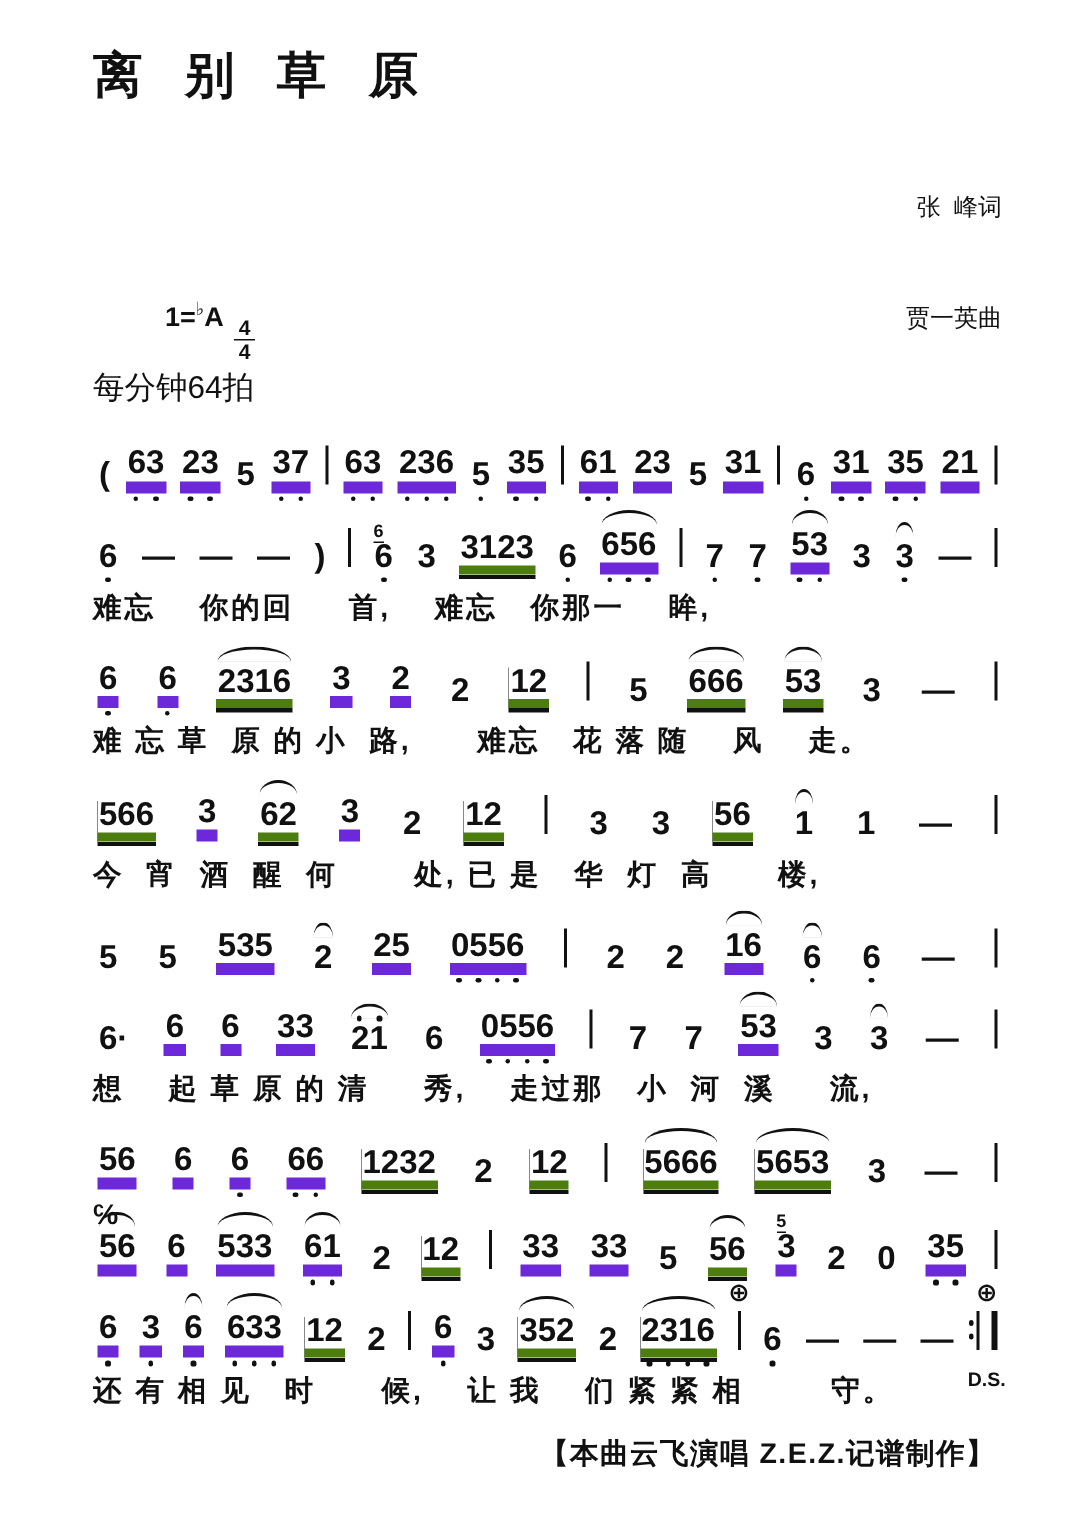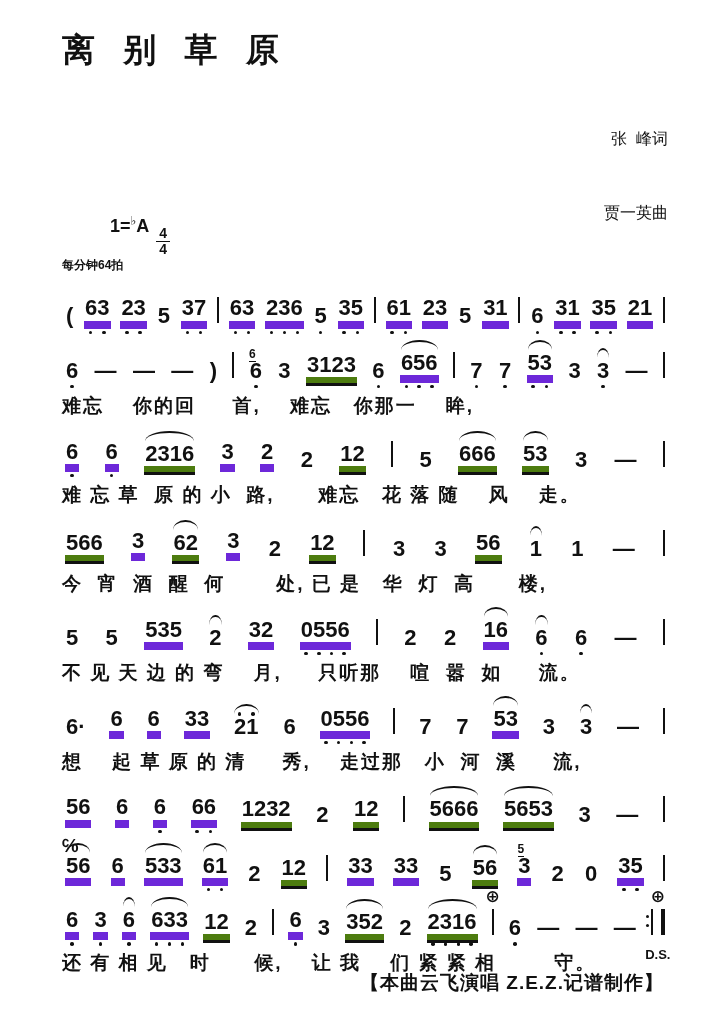--- a/index.html
+++ b/index.html
@@ -9,21 +9,21 @@
   
   .title{text-align:left;font-family:"Liberation Serif","DejaVu Serif",serif;
          font-size:33px;font-weight:bold;letter-spacing:10px;margin-top:14px;}
   .head-row{display:flex;justify-content:space-between;align-items:flex-end;margin-top:4px;}
   .keyblock{font-size:17px;font-weight:bold;line-height:1.6;}
   .keysig{font-size:18px;margin-left:48px;}
   .keysig sup{font-size:12px;}
   .ts{display:inline-flex;flex-direction:column;text-align:center;font-size:14px;
       line-height:1.05;vertical-align:-6px;margin-left:7px;font-weight:bold;}
   .ts span:first-child{border-bottom:1.5px solid #111;padding:0 3px;}
-  .tempo{font-size:12px;font-weight:bold;}
+  .tempo{font-size:21px;font-weight:normal;}
   .credits{text-align:right;font-size:16px;font-weight:normal;line-height:1.55;white-space:pre;}
   
   #score{margin-top:6px;}
   .system{position:relative;margin-bottom:7px;}
   .notes{display:flex;justify-content:space-between;align-items:flex-end;
          padding-top:15px;position:relative;}
   .tok{position:relative;display:inline-block;margin:0 3px;font-weight:bold;
        font-size:22px;line-height:1.1;}
   .txt{display:inline-block;padding:0 1px;}
   .u1{border-bottom:8px solid #6d28d9;}
@@ -42,21 +42,21 @@
   .db i,.da i{width:3.5px;height:3.5px;background:#111;border-radius:50%;}
   .sup{position:absolute;bottom:calc(100% + 4px);left:50%;transform:translateX(-50%);
        font-size:17px;font-weight:bold;line-height:1;}
   .sub{position:absolute;top:calc(100% + 8px);left:50%;transform:translateX(-50%);
        font-size:13px;font-weight:bold;white-space:nowrap;}
   .grace{position:absolute;bottom:calc(100% - 3px);right:calc(100% - 7px);font-size:12px;
          line-height:1;border-bottom:1.5px solid #111;padding-bottom:1px;}
   .lyrics{font-size:19px;font-weight:bold;white-space:pre;margin-top:12px;
           letter-spacing:2px;line-height:1.2;}
   .segno-mark{font-size:19px;font-weight:bold;height:14px;margin-bottom:-10px;}
-  .footer{position:absolute;right:58px;bottom:24px;font-size:19px;font-weight:bold;
+  .footer{position:absolute;right:58px;bottom:38px;font-size:19px;font-weight:bold;
           letter-spacing:1px;}
 </style>
 </head>
 <body>
 
 <div class="page">
   <div class="title">离 别 草 原</div>
 
   <div class="head-row">
     <div class="keyblock">
@@ -214,41 +214,40 @@
           <span class="tok bar"><span class="txt barline"></span></span>
         </div>
         <div class="lyrics">今  宵  酒  醒  何       处, 已 是   华  灯  高      楼,</div>
       </div>
       <div class="system">
         <div class="notes">
           <span class="tok"><span class="txt">5</span></span>
           <span class="tok"><span class="txt">5</span></span>
           <span class="tok"><span class="txt u1">535</span></span>
           <span class="tok"><span class="slur"></span><span class="txt">2</span></span>
-          <span class="tok"><span class="txt u1">32</span></span>
+          <span class="tok"><span class="txt u1">25</span></span>
           <span class="tok"><span class="txt u1">0556</span><span class="db">
               <i></i>
               <i></i>
               <i></i>
               <i></i>
             </span></span>
           <span class="tok bar"><span class="txt barline"></span></span>
           <span class="tok"><span class="txt">2</span></span>
           <span class="tok"><span class="txt">2</span></span>
           <span class="tok"><span class="slur"></span><span class="txt u1">16</span></span>
           <span class="tok"><span class="slur"></span><span class="txt">6</span><span class="db">
               <i></i>
             </span></span>
           <span class="tok"><span class="txt">6</span><span class="db">
               <i></i>
             </span></span>
           <span class="tok"><span class="txt">—</span></span>
           <span class="tok bar"><span class="txt barline"></span></span>
         </div>
-        <div class="lyrics">不 见 天 边 的 弯    月,     只听那    喧  嚣  如     流。</div>
       </div>
       <div class="system">
         <div class="notes">
           <span class="tok"><span class="txt">6·</span></span>
           <span class="tok"><span class="txt u1">6</span></span>
           <span class="tok"><span class="txt u1">6</span></span>
           <span class="tok"><span class="txt u1">33</span></span>
           <span class="tok"><span class="slur"></span><span class="txt">21</span><span class="da">
               <i></i>
               <i></i>

